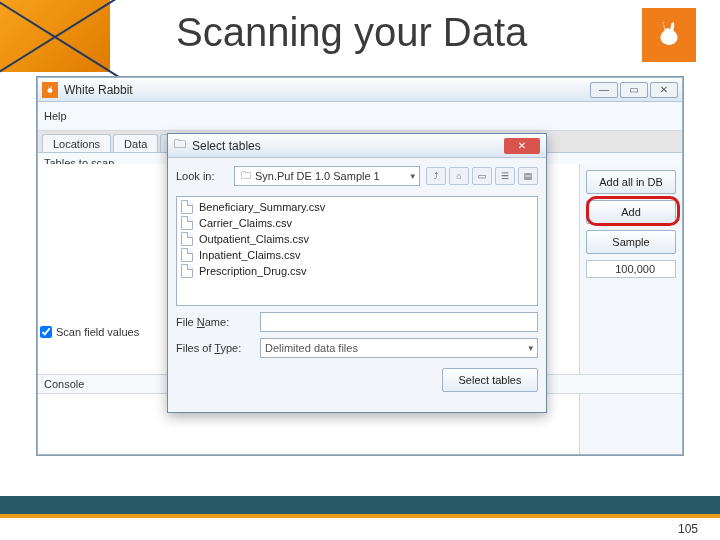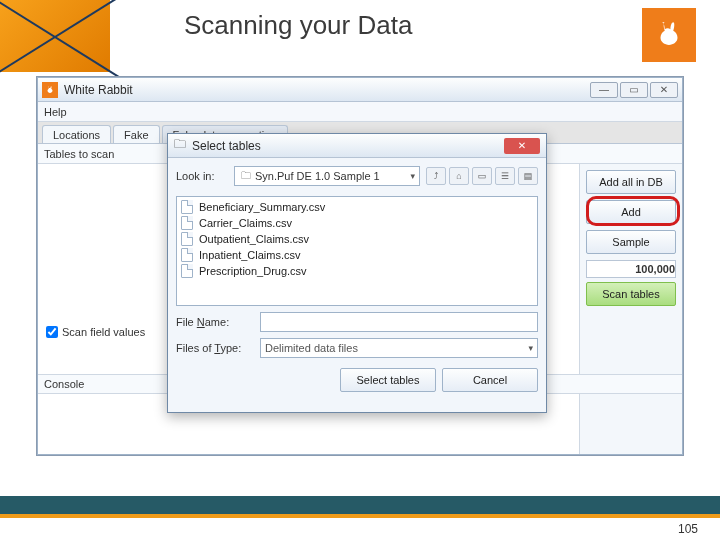--- a/index.html
+++ b/index.html
@@ -1,19 +1,19 @@
 <!DOCTYPE html>
 <html><head>
 <meta charset="utf-8">
 <style>
   * { box-sizing: border-box; margin: 0; padding: 0; font-family: "Segoe UI", Tahoma, sans-serif; }
   body { width: 720px; height: 540px; background: #fff; position: relative; overflow: hidden; }
 
   
-  .slide-title { position: absolute; top: 10px; left: 184px; font-size: 26px; color: #3b3b3b; font-weight: 400; text-align: center; }
+  .slide-title { position: absolute; top: 10px; left: 176px; font-size: 40px; color: #3b3b3b; font-weight: 400; text-align: center; }
 
   
   .logo-x {
     position: absolute; top: 0; left: 0; width: 110px; height: 72px;
     background: linear-gradient(135deg,#f7a11b,#e07b00);
   }
   .logo-x::before, .logo-x::after {
     content:""; position:absolute; background:#1e3a5f;
   }
   .logo-x::before { width:140%; height:2px; top:50%; left:-20%; transform:rotate(32deg); }
@@ -41,21 +41,21 @@
     height:24px; background:linear-gradient(#fdfefe,#dde7f2);
     border-bottom:1px solid #b5c3d4; display:flex; align-items:center;
     font-size:12px; color:#2b2b2b; padding:0 4px; gap:6px;
   }
   .rabbit-mini { width:16px; height:16px; background:#ef7d1a; display:inline-flex; align-items:center; justify-content:center; }
   .rabbit-mini svg{width:10px;height:10px;fill:#fff;}
   .win-controls { margin-left:auto; display:flex; gap:2px; }
   .win-btn { width:28px; height:16px; border:1px solid #9aa8ba; background:#eef2f7;
     display:flex; align-items:center; justify-content:center; font-size:10px; color:#555; border-radius:2px;}
   .app-menubar {
-    height:20px; background:#f5f8fc; border-bottom:1px solid #cfd8e3;
+    height:29px; background:#f5f8fc; border-bottom:1px solid #cfd8e3;
     font-size:11px; color:#333; display:flex; align-items:center; padding:0 6px;
   }
   .tabstrip {
     height:22px; display:flex; align-items:flex-end; padding:0 4px; gap:2px;
     background:#e5e5e5; border-bottom:1px solid #b9c6d6;
   }
   .tab {
     padding:3px 10px 2px; font-size:11px; border:1px solid #b9c6d6;
     border-bottom:none; background:#f3f7fb; border-radius:3px 3px 0 0; color:#333;
   }
@@ -69,26 +69,26 @@
   .left-pane { flex:1; background:#fff; border-right:1px solid #cfd8e3; position:relative; }
   .right-pane { width:102px; background:#f3f7fb; display:flex; flex-direction:column; gap:0; padding:6px; }
   .btn {
     height:24px; border:1px solid #9fb3c9; background:linear-gradient(#fdfefe,#e6edf6);
     font-size:11px; color:#222; border-radius:2px; display:flex; align-items:center; justify-content:center;
   }
   .btn.green { background:linear-gradient(#d3f0b8,#a9dd7f); border-color:#7fbf4d; }
   .add-hi { position:absolute; border:3px solid #d21c1c; border-radius:10px; width:94px; height:30px; }
 
   .checkbox-row {
-    position:absolute; left:8px; top:162px; font-size:11px; color:#333;
+    position:absolute; left:2px; top:162px; font-size:11px; color:#333;
     display:flex; align-items:center; gap:4px;
   }
   .checkbox-row input { width:12px; height:12px; }
   .sample-val { position:absolute; right:0; top:162px; font-size:11px; color:#333;
-    padding:2px 0; background:#fff; border:1px solid #b9c6d6; width:60px; text-align:right;font-weight:bold; }
+    padding:2px 20px; background:#fff; border:1px solid #b9c6d6; width:60px; text-align:right; }
 
   .console-lbl {
     position:absolute; left:0; right:0; top:296px; height:20px; border-top:1px solid #cfd8e3;
     border-bottom:1px solid #cfd8e3; font-size:11px; color:#333; padding:3px 6px; background:#f7fafd;
   }
 
   
   .dialog {
     position:absolute; top:56px; left:130px; width:380px; height:280px;
     background:#f2f6fb; border:1px solid #6f89a6; box-shadow:0 4px 12px rgba(0,0,0,.3);
@@ -155,42 +155,41 @@
         <div class="win-btn">—</div>
         <div class="win-btn">▭</div>
         <div class="win-btn">✕</div>
       </div>
     </div>
     <div class="app-menubar">
       <span>Help</span>
     </div>
     <div class="tabstrip">
       <div class="tab">Locations</div>
-      <div class="tab">Fake</div>
+      <div class="tab">Data</div>
       <div class="tab inactive">Fake data generation</div>
     </div>
     <div class="subheader">Tables to scan</div>
 
     <div class="main-body">
       <div class="left-pane">
         <div class="checkbox-row">
           <input type="checkbox" checked="" style="">
           <span>Scan field values</span>
         </div>
       </div>
       <div class="right-pane">
         <div class="btn">Add all in DB</div>
         <div style="height:6px"></div>
         <div class="btn">Add</div>
         <div style="height:6px"></div>
         <div class="btn">Sample</div>
         <div style="height:6px"></div>
         <div class="sample-val" style="position:static;width:auto">100,000</div>
         <div style="flex:0 0 4px"></div>
-        <div class="btn green">Scan tables</div>
       </div>
     </div>
 
     <div class="console-lbl">Console</div>
 
     <div class="add-hi" style="top:118px; right:2px;"></div>
   </div>
 
   <div class="dialog">
     <div class="dlg-title">
@@ -245,21 +244,20 @@
       <div class="formrow">
         <label><span>Files of <u>T</u>ype:</span></label>
         <div class="droptxt">
           <span>Delimited data files</span>
           <span class="chev">▾</span>
         </div>
       </div>
 
       <div class="dlg-buttons">
         <div class="btn">Select tables</div>
-        <div class="btn">Cancel</div>
       </div>
     </div>
   </div>
 </div>
 
 <div class="foot-teal"></div>
 <div class="foot-orange"></div>
 <div class="page-num">105</div>
 
 </body></html>

